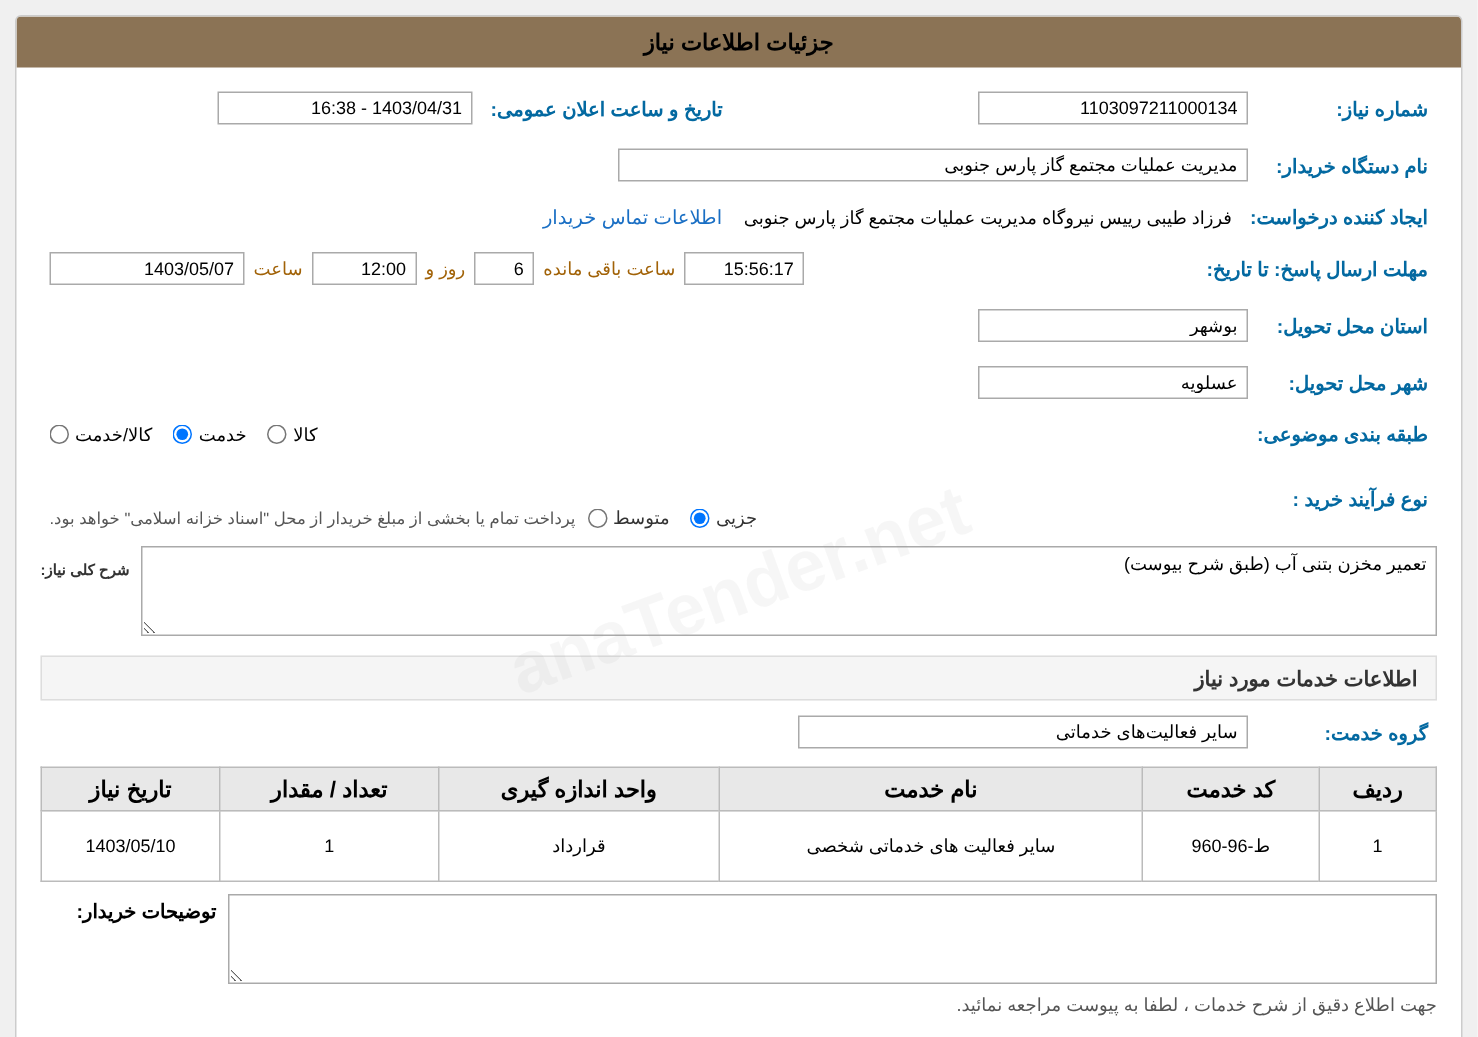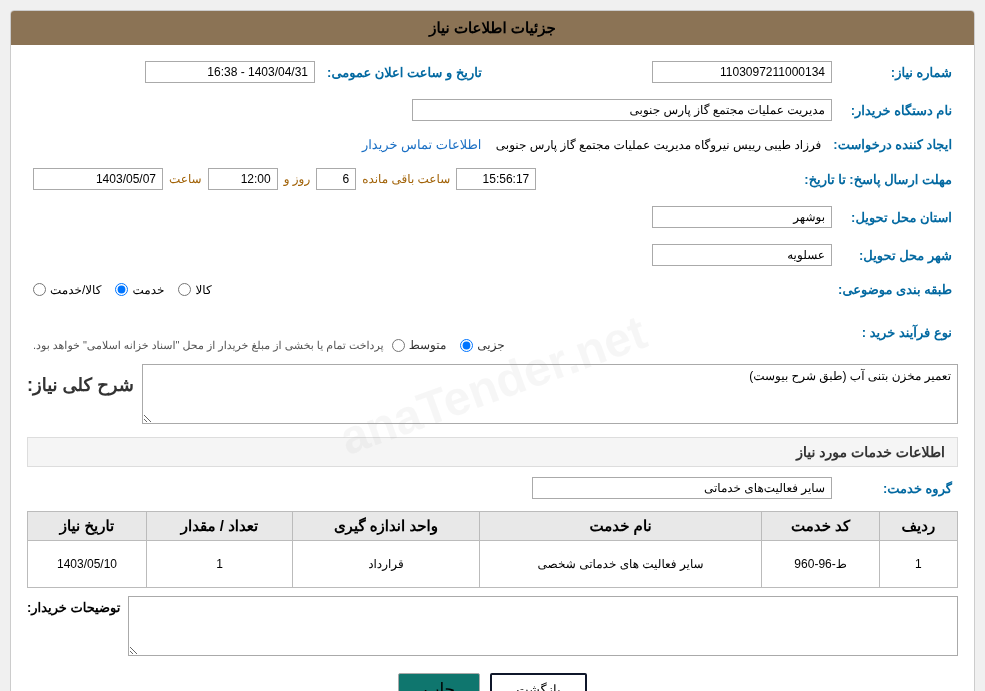--- a/index.html
+++ b/index.html
@@ -134,20 +134,21 @@
       gap: 8px;
       margin-top: 8px;
       flex-direction: row-reverse;
     }
     .buyer-desc-label {
       font-weight: bold;
       white-space: nowrap;
       padding-top: 4px;
       min-width: 90px;
       text-align: right;
+      margin-left: 24px;
     }
     .buyer-desc-content {
       flex: 1;
     }
     .footer-buttons {
       display: flex;
       justify-content: center;
       gap: 10px;
       margin-top: 14px;
       margin-bottom: 6px;
@@ -340,21 +341,21 @@
                   <input type="radio" name="purchase_type" checked="" style="">
                 </div>
               </div>
             </div>
           </td>
         </tr>
       </tbody>
         </table>
 
       <div class="shrh-row">
-        <div class="section-header" style="margin:6px 0 4px 0; font-size:18px; border:none; background:none; padding:4px 0;">شرح کلی نیاز:</div>
+        <div class="section-header" style="margin:6px 0 4px 0; font-size:10px; border:none; background:none; padding:4px 0;">شرح کلی نیاز:</div>
         <div style="flex:1;">
           <textarea class="desc-textarea" readonly="" rows="2" style="">تعمیر مخزن بتنی آب (طبق شرح بیوست)</textarea>
         </div>
       </div>
 
       <div class="section-header">اطلاعات خدمات مورد نیاز</div>
 
       <table class="info-table">
         <tbody>
             <tr>
@@ -386,20 +387,21 @@
               <td>1</td>
               <td>1403/05/10</td>
             </tr>
           </tbody>
       </table>
 
       <div class="buyer-desc-section">
         <div class="buyer-desc-label">توضیحات خریدار:</div>
         <div class="buyer-desc-content">
           <textarea class="desc-textarea" readonly="" rows="3" style=""></textarea>
+          <div style="font-size:12px; color:#555; margin-top:4px; text-align:right;">جهت اطلاع دقیق از شرح خدمات ، لطفا به پیوست مراجعه نمائید.</div>
         </div>
       </div>
 
       <div class="footer-buttons">
         <button class="btn-back">بازگشت</button>
         <button class="btn-print">چاپ</button>
       </div>
 
     </div>
   </div>

